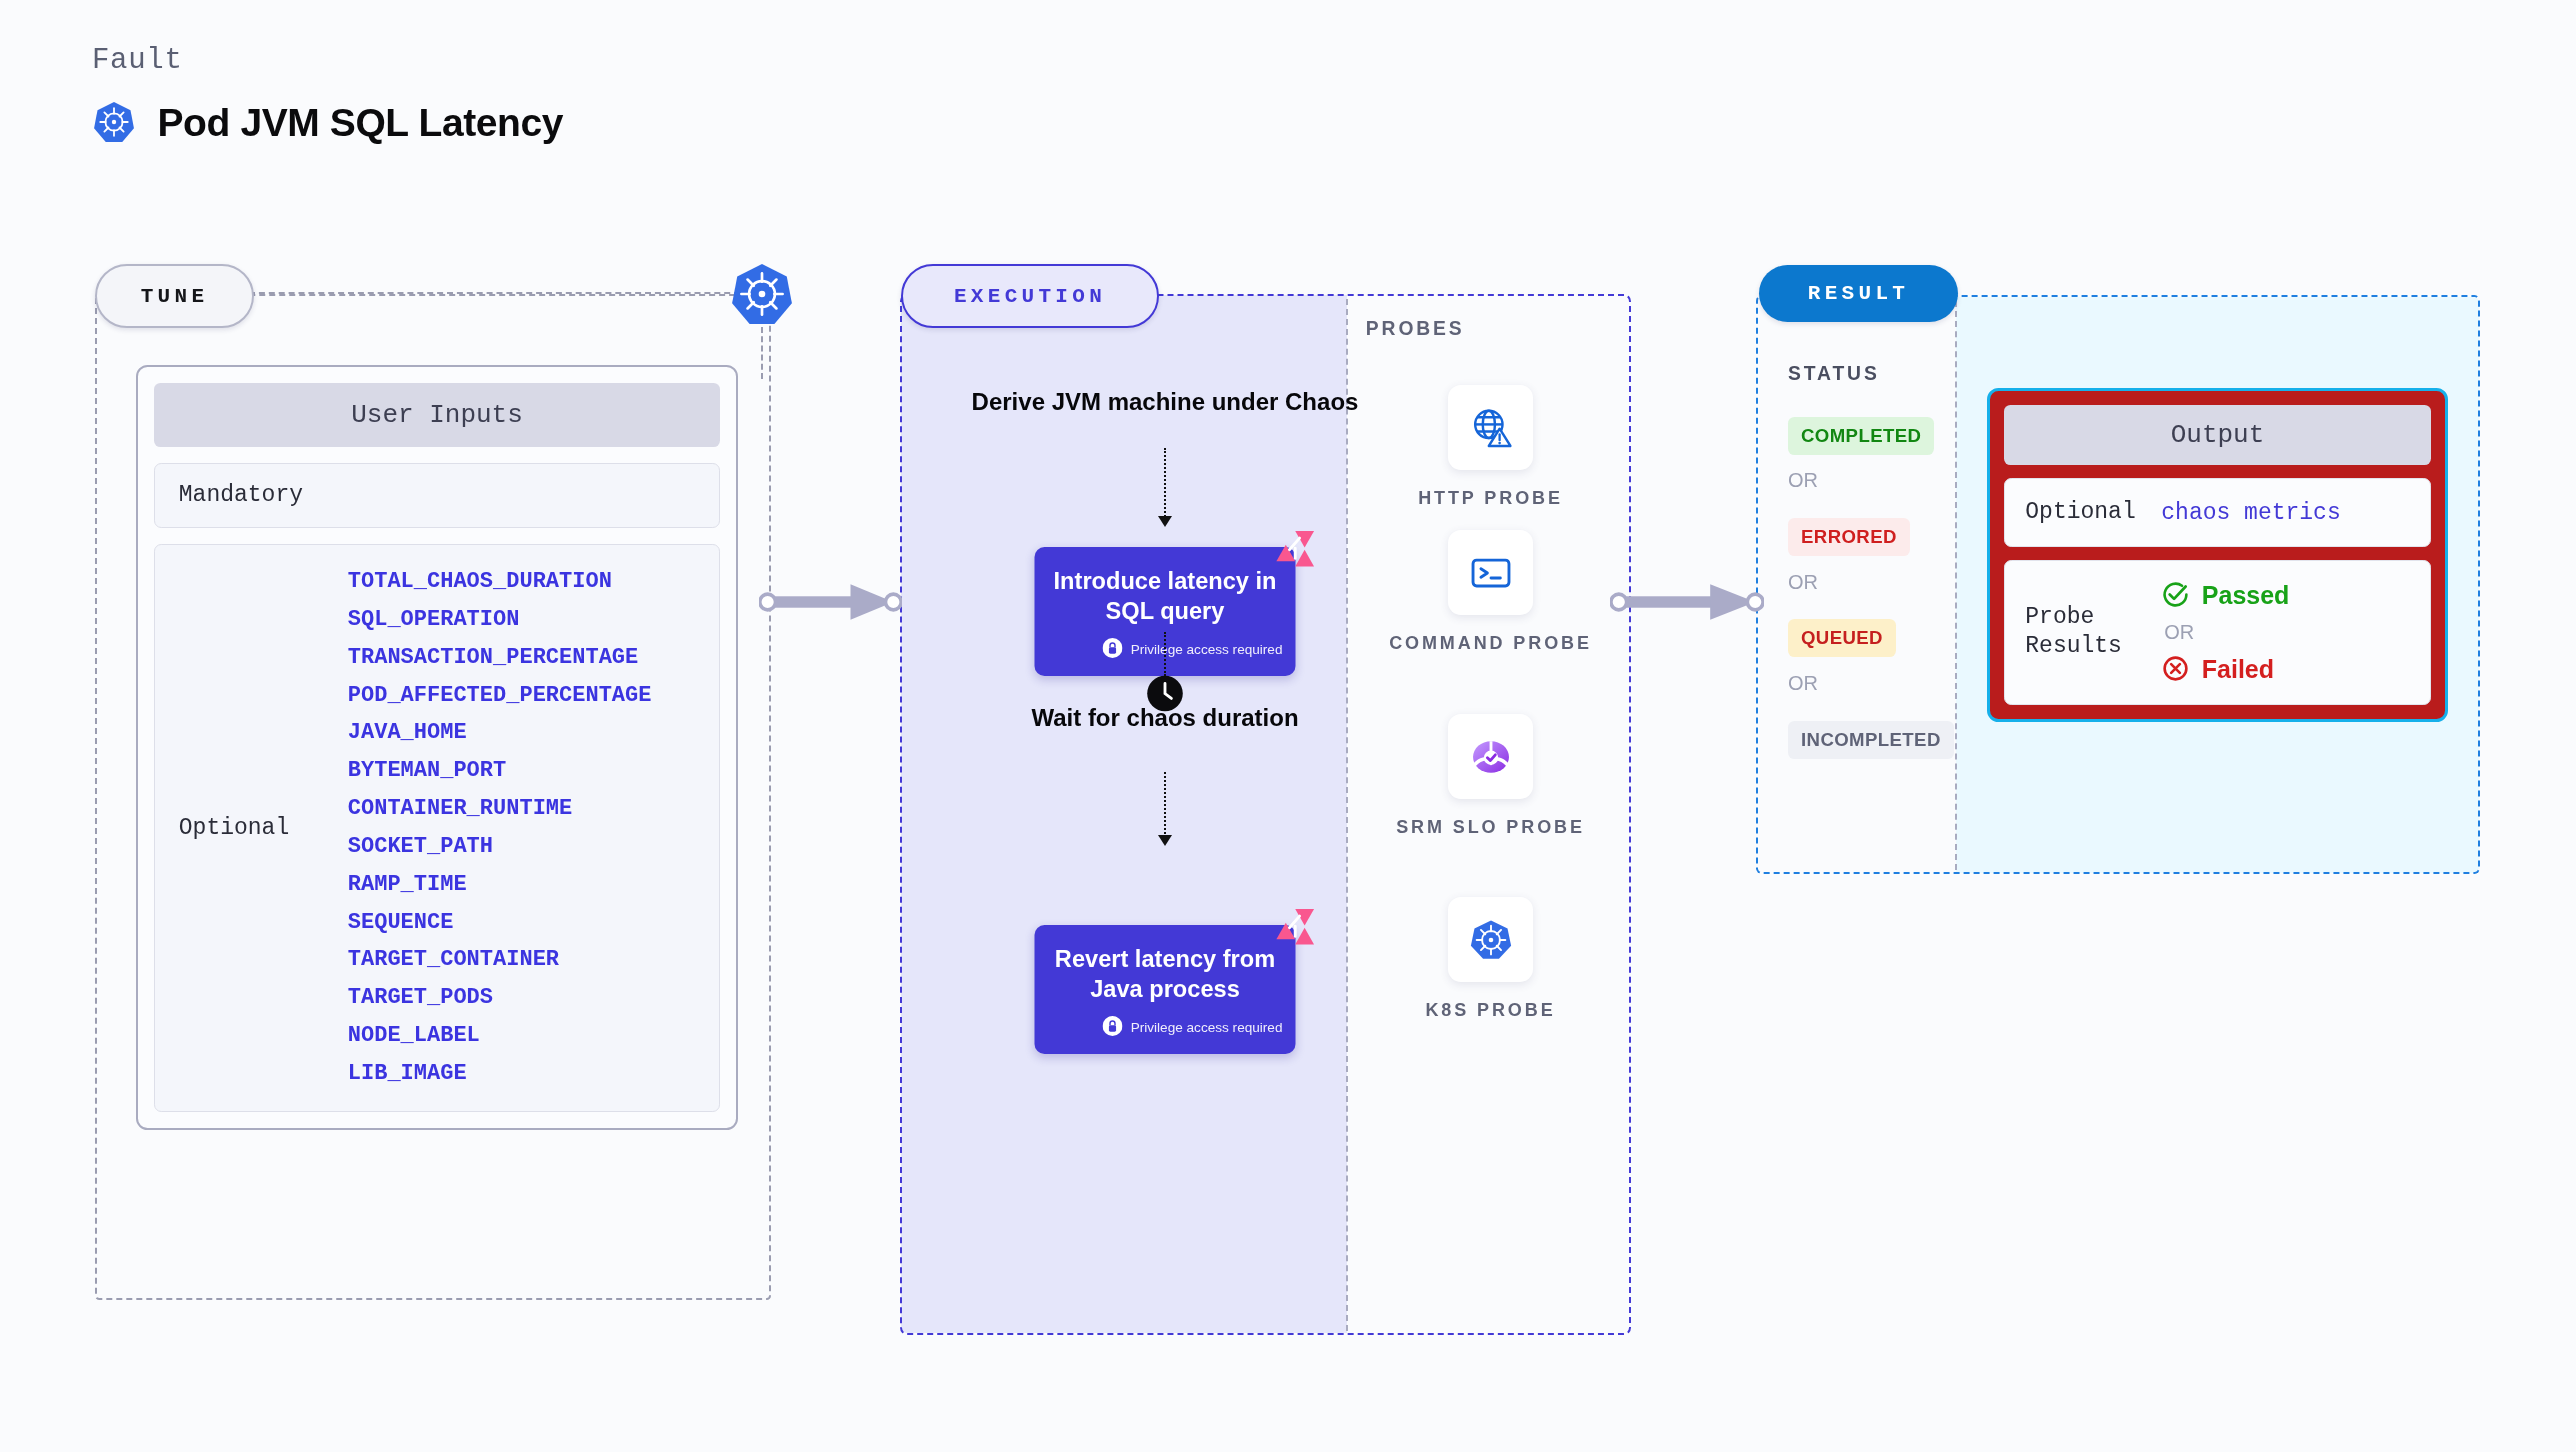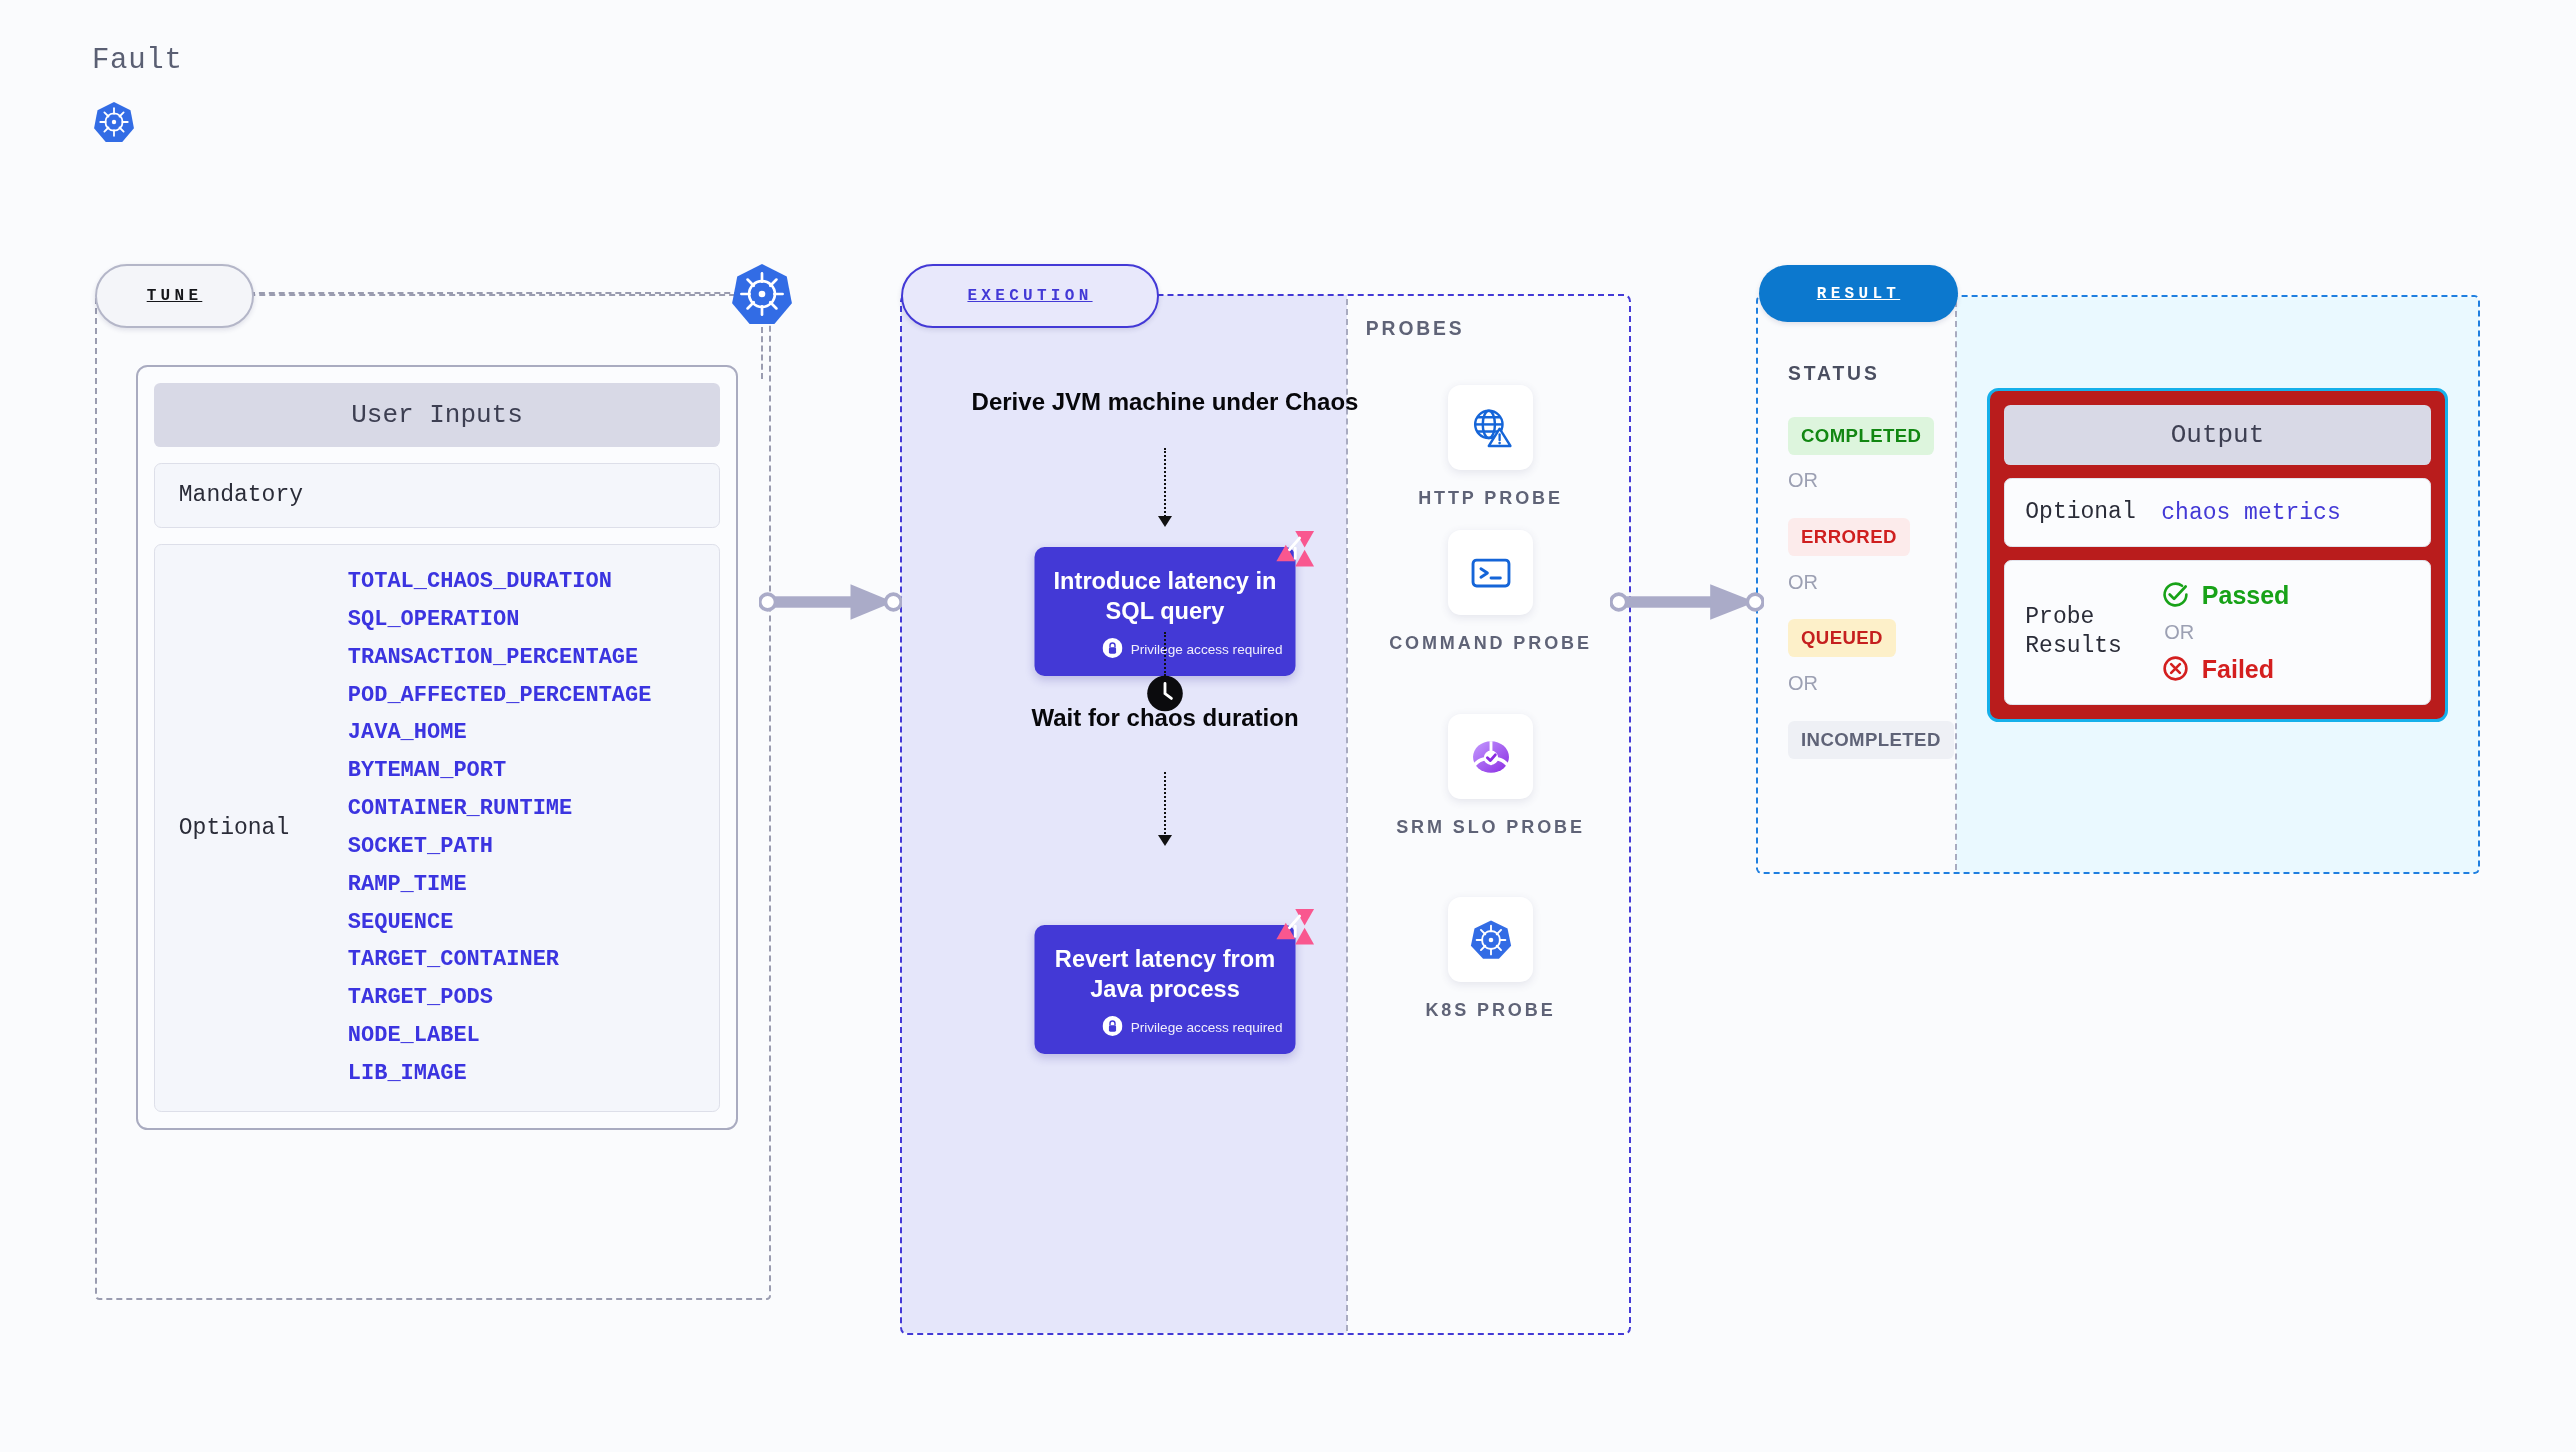--- a/index.html
+++ b/index.html
@@ -13,22 +13,22 @@
   
   #header{position:absolute;left:92px;top:44px;}
   #fault-label{font-family:"Liberation Mono",monospace;font-size:29px;color:#5a5f73;letter-spacing:0.7px;}
   #title-row{display:flex;align-items:center;gap:21.5px;margin-top:23px;}
   #fault-title{font-size:39px;font-weight:bold;color:#0b0b0d;letter-spacing:-0.4px;}
 
   
   .pill{
     position:absolute;display:flex;align-items:center;justify-content:center;
     border-radius:716px;font-family:"Liberation Mono",monospace;
-    font-weight:bold;letter-spacing:4.3px;font-size:16px;
-    box-shadow:0 2.1px 5px rgba(40,40,90,.13);z-index:7;text-decoration:underline;
+    font-weight:bold;letter-spacing:4.3px;font-size:21px;
+    box-shadow:0 2.1px 5px rgba(40,40,90,.13);z-index:7;
   }
   #tune-pill{left:95px;top:264px;width:155px;height:60px;background:#f4f5f9;border:2.1px solid #b4b6c8;color:#15161a;}
   #execution-pill{left:901px;top:264px;width:254px;height:60px;background:#e8e8fb;border:2.1px solid #4339d6;color:#4339d6;}
   #result-pill{left:1759px;top:265px;width:199px;height:57px;background:#0c78ce;border:none;color:#ffffff;}
 
   
   .region{position:absolute;box-sizing:border-box;}
   #tune-region{left:95px;top:294px;width:676px;height:1006px;border:2.9px dashed #9a9cb0;border-radius:4.3px;background:transparent;}
   #exec-region{left:900px;top:294px;width:731px;height:1041px;border:2.9px dashed #4339d6;border-radius:7.2px;background:transparent;}
   #exec-fill{left:901px;top:295px;width:446px;height:1038px;background:#e5e6fa;border-radius:5.7px 0 0 5.7px;z-index:0;}
@@ -180,20 +180,21 @@
           <line x1="32" y1="44" x2="32" y2="52"></line>
           <line x1="12" y1="32" x2="20" y2="32"></line>
           <line x1="44" y1="32" x2="52" y2="32"></line>
           <line x1="18" y1="18" x2="24" y2="24"></line>
           <line x1="40" y1="40" x2="46" y2="46"></line>
           <line x1="46" y1="18" x2="40" y2="24"></line>
           <line x1="24" y1="40" x2="18" y2="46"></line>
         </g>
       </svg>
     </span>
+    <span id="fault-title">Pod JVM SQL Latency</span>
   </div>
 </div>
 
 <div class="region" id="tune-region"></div>
 <div class="pill" id="tune-pill">TUNE</div>
 <div id="tune-connector"></div>
 <div id="k8s-drop"></div>
 <div id="k8s-badge">
   <svg width="66" height="66" viewBox="0 0 64 64">
     <polygon points="32,3 56,15 61,41 44,61 20,61 3,41 8,15" fill="#326ce5"></polygon>

